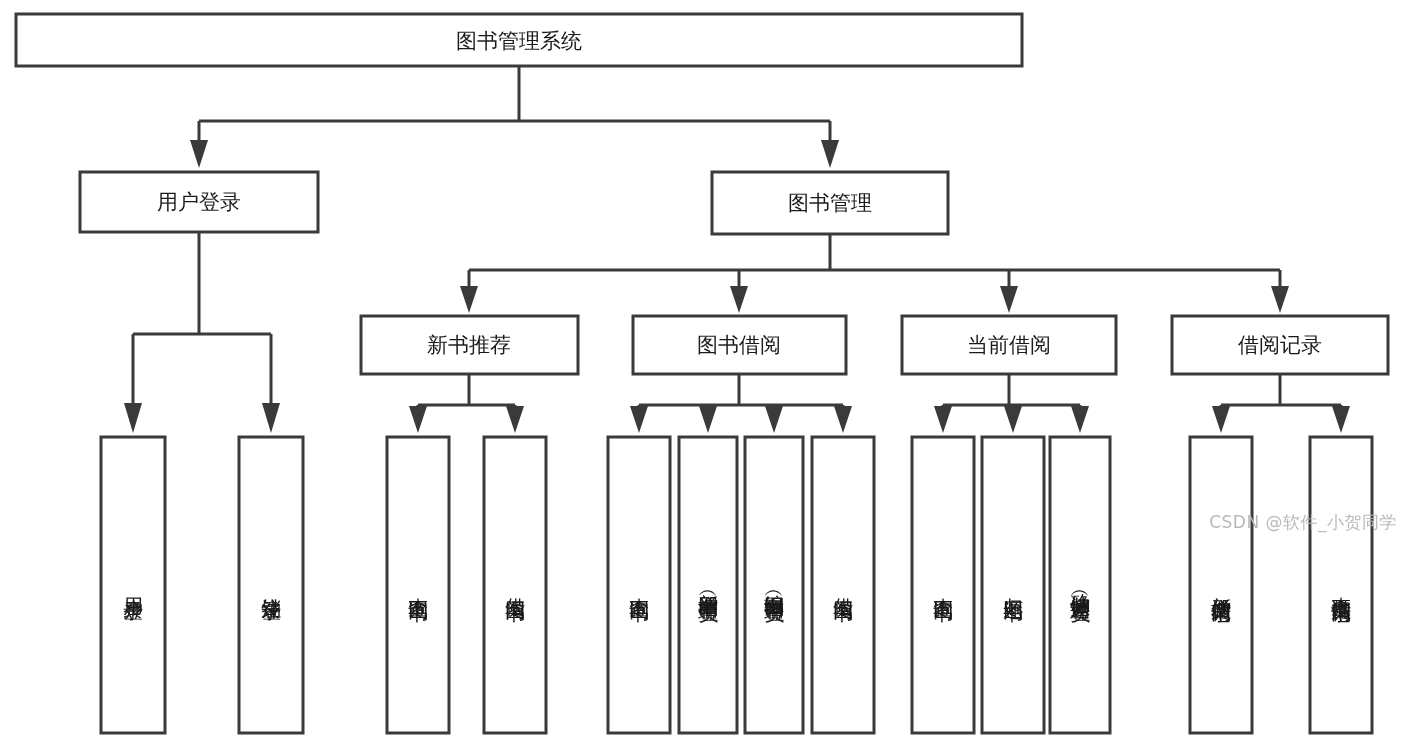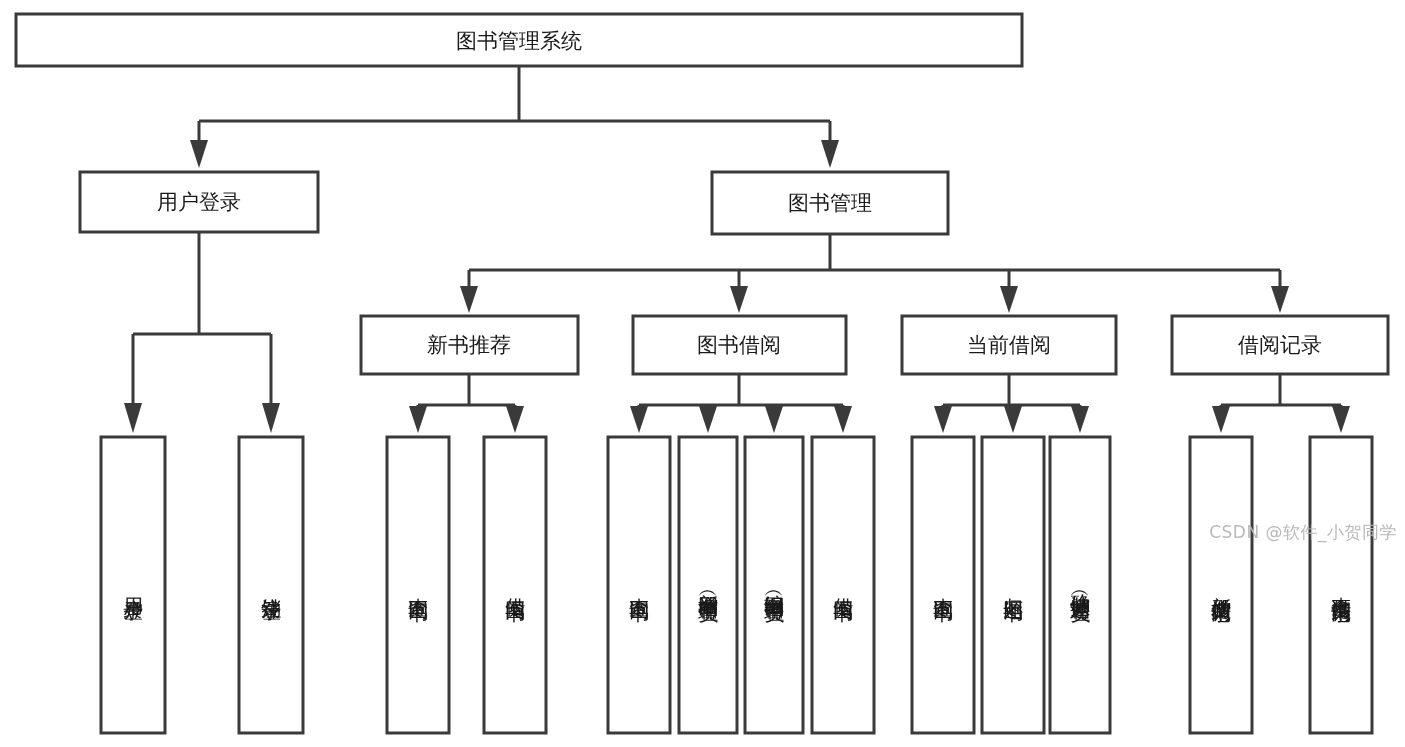--- a/index.html
+++ b/index.html
@@ -59,21 +59,21 @@
     letter-spacing: 1.5px;
     display: flex;
     align-items: center;
     justify-content: center;
     white-space: nowrap;
     pointer-events: none;
   }
   .watermark {
     position: absolute;
     right: 8px;
-    bottom: 2px;
+    bottom: 12px;
     font-family: "DejaVu Sans", "Liberation Sans", sans-serif;
     font-size: 17px;
     color: #b9b9b9;
     letter-spacing: 0.5px;
     white-space: nowrap;
   }
 </style>
 </head>
 <body>
 

